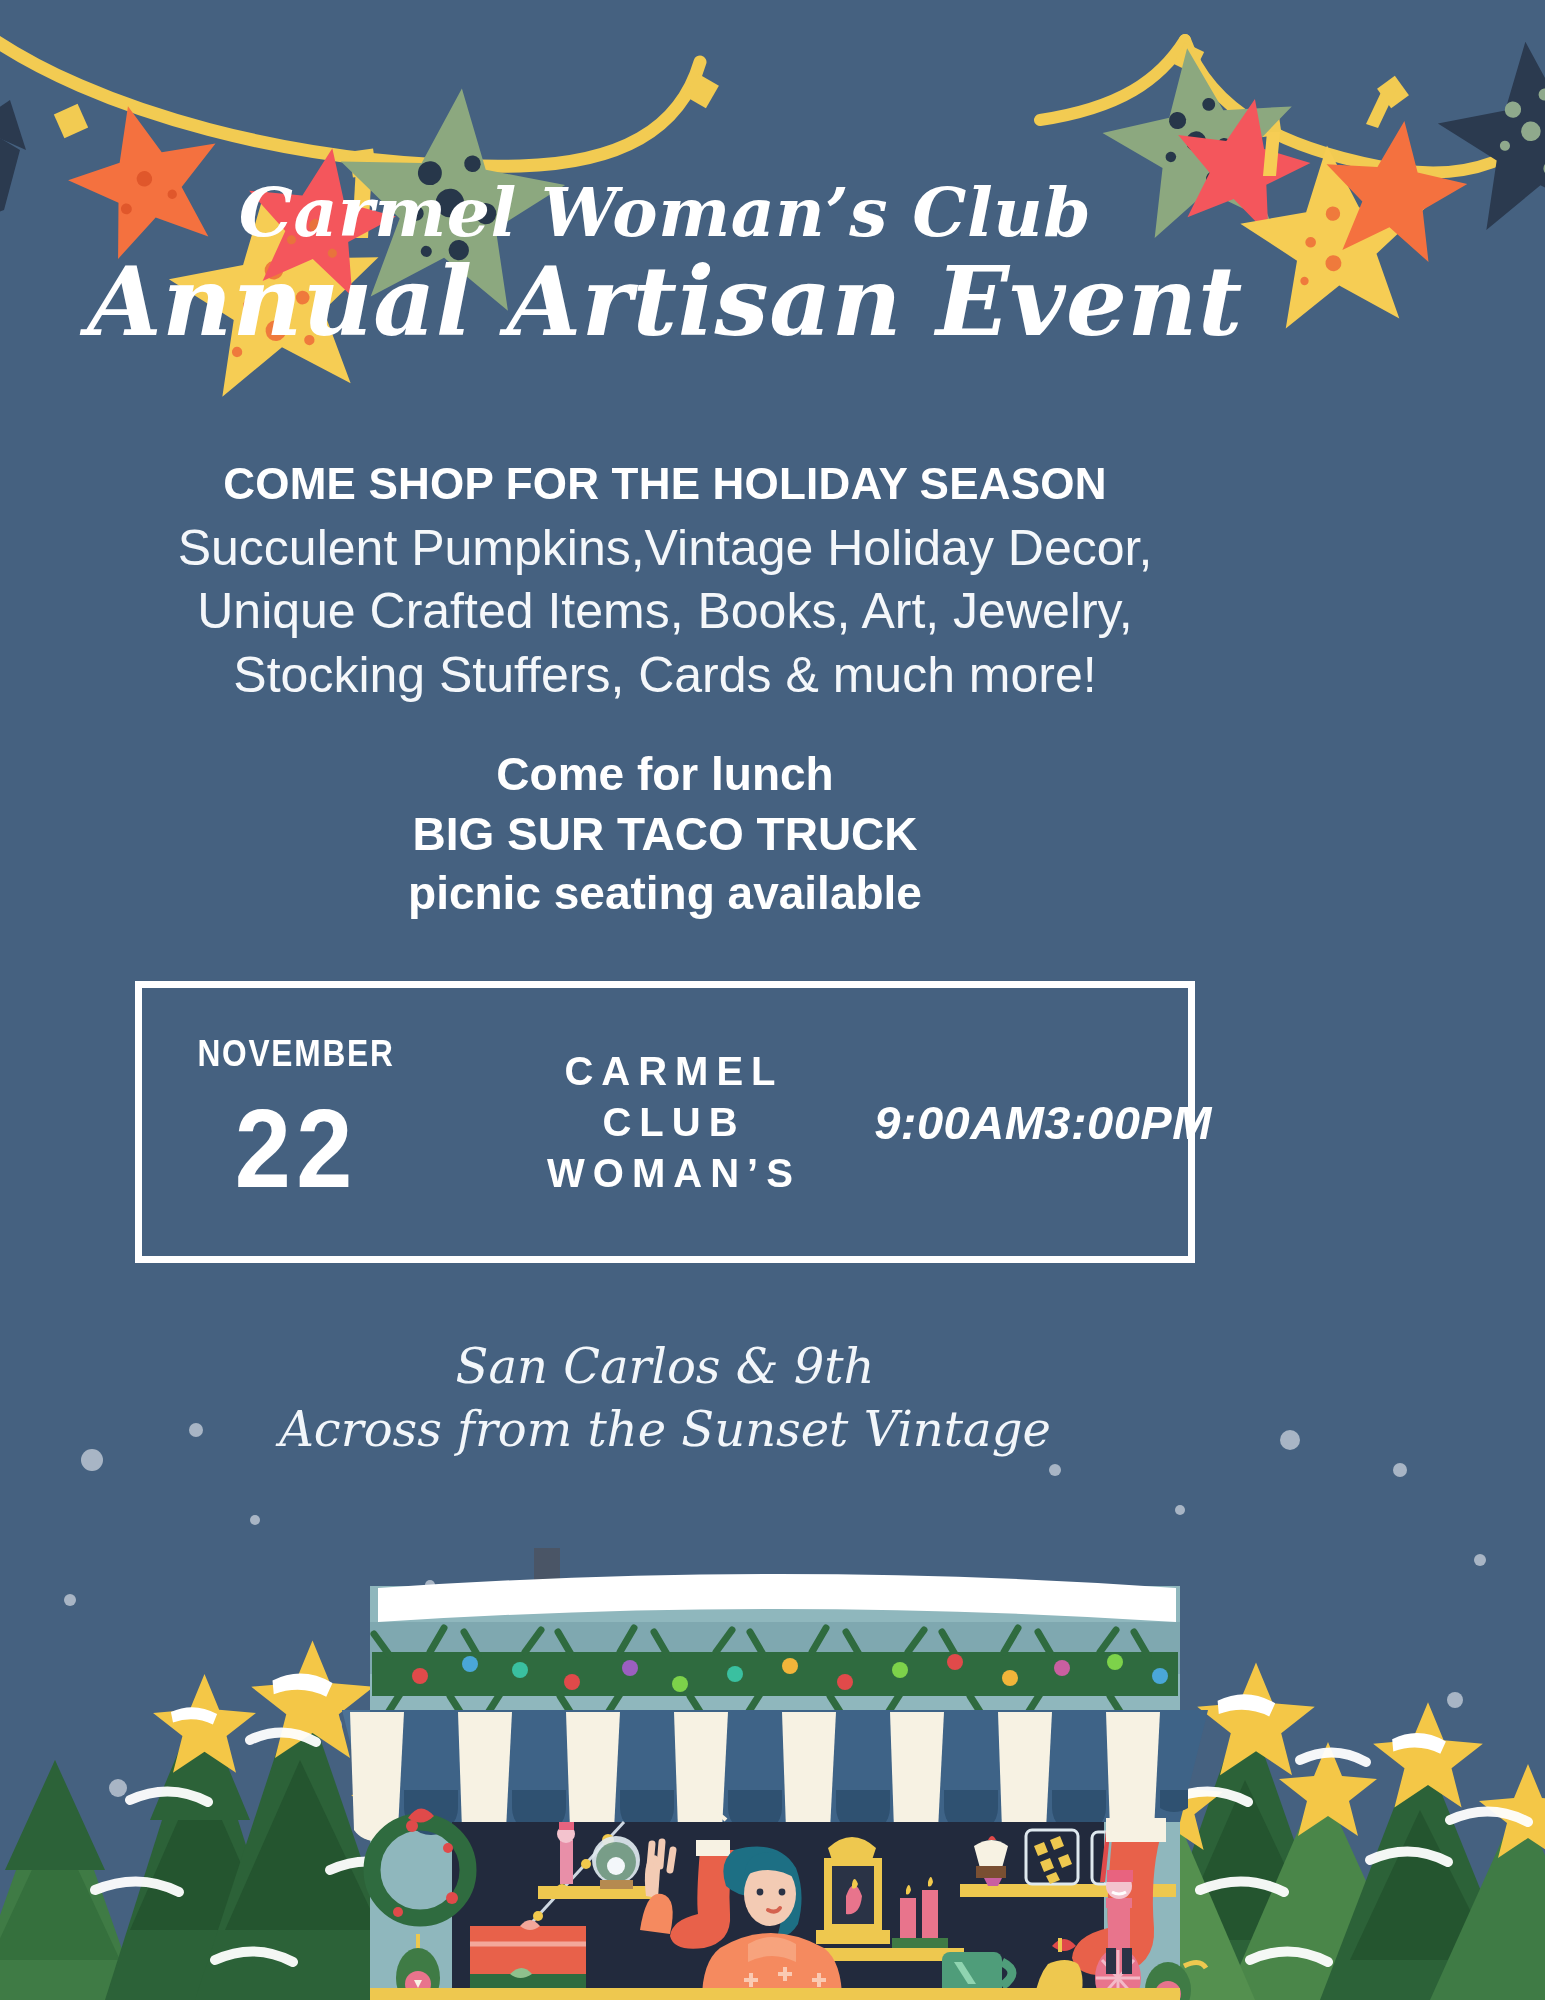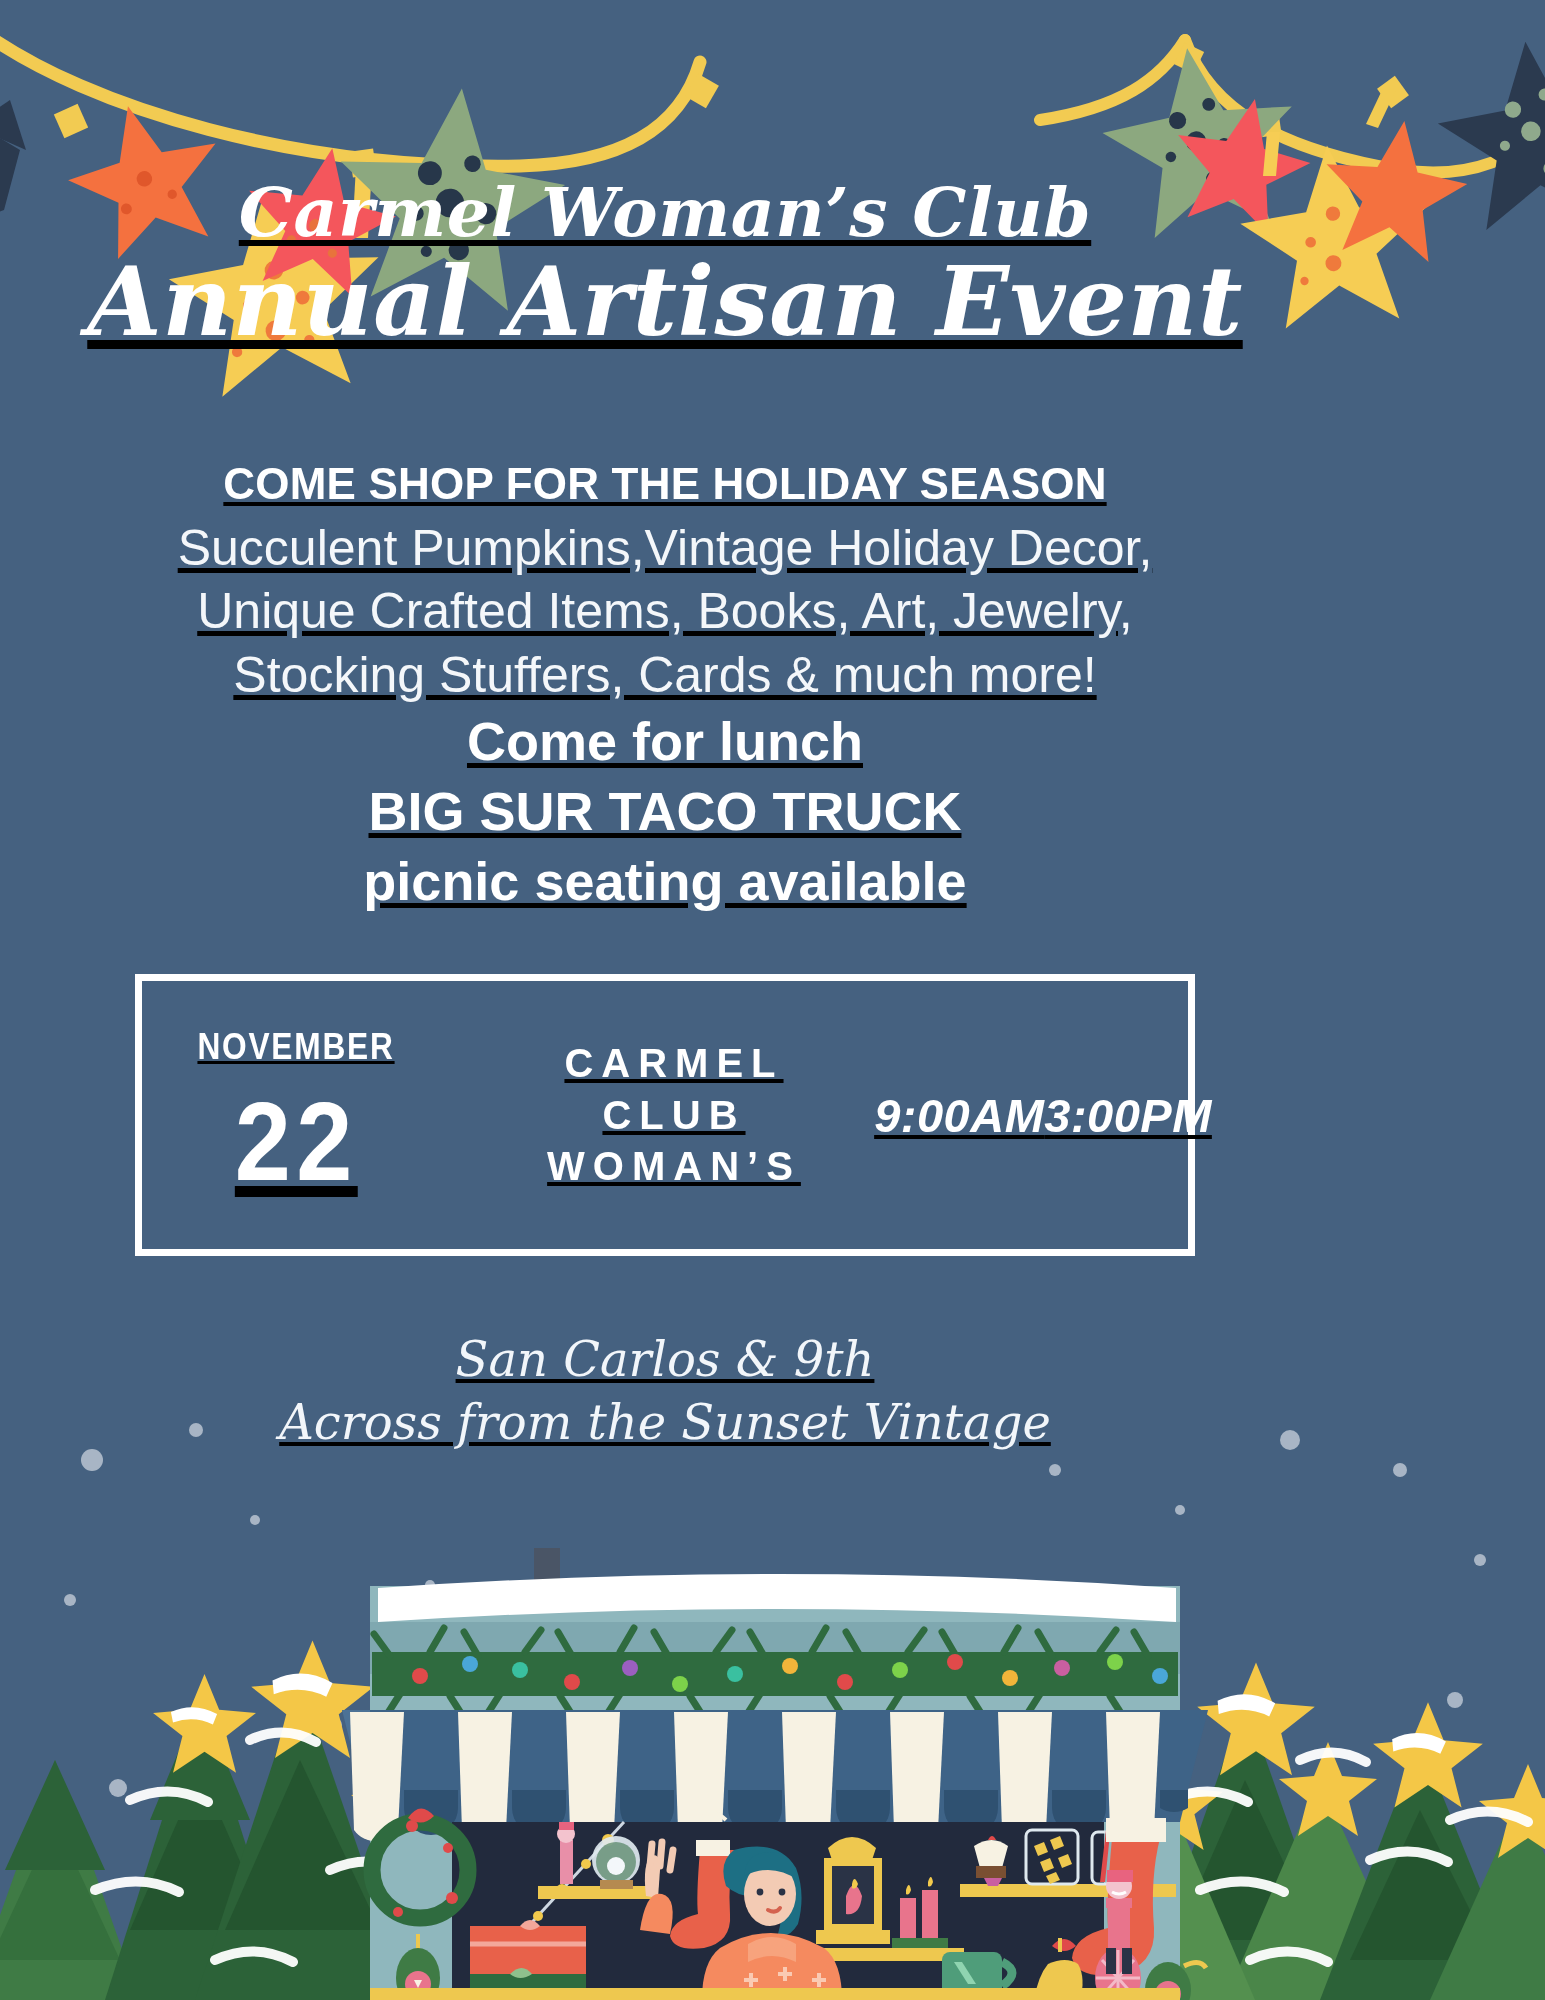--- a/index.html
+++ b/index.html
@@ -18,21 +18,21 @@
     overflow:hidden;
   }
 
   
   .layer { position:absolute; left:0; top:0; width:1545px; height:2000px; pointer-events:none; }
   .layer.snow { z-index:2; }
   .layer.garland { z-index:6; }
   .layer.scene  { z-index:4; }
 
   
-  .content { position:relative; z-index:8; width:1330px;text-decoration:underline; }
+  .content { position:relative; z-index:8; width:1330px; }
 
   .title-block { text-align:center; padding-top:178px; }
   .title-line1 {
     font-family:"DejaVu Serif", serif;
     font-weight:bold; font-style:italic;
     font-size:68px; color:#ffffff;
     letter-spacing:0.5px;
     line-height:1.0;
   }
   .title-line2 {
@@ -59,23 +59,24 @@
     font-family:"Liberation Sans", sans-serif;
     font-weight:300;
     font-size:50px;
     line-height:1.27;
     color:#f4f7fa;
   }
   .items div { white-space:nowrap; }
 
   .lunch {
     text-align:center;
+    margin-top:38px;
     font-family:"Liberation Sans", sans-serif;
     font-weight:bold;
-    font-size:54px;
+    font-size:46px;
     line-height:1.29;
     color:#ffffff;
   }
 
   
   .infobox-wrap {
     margin:58px auto 0 auto;
     width:1060px;
   }
   .infobox {

